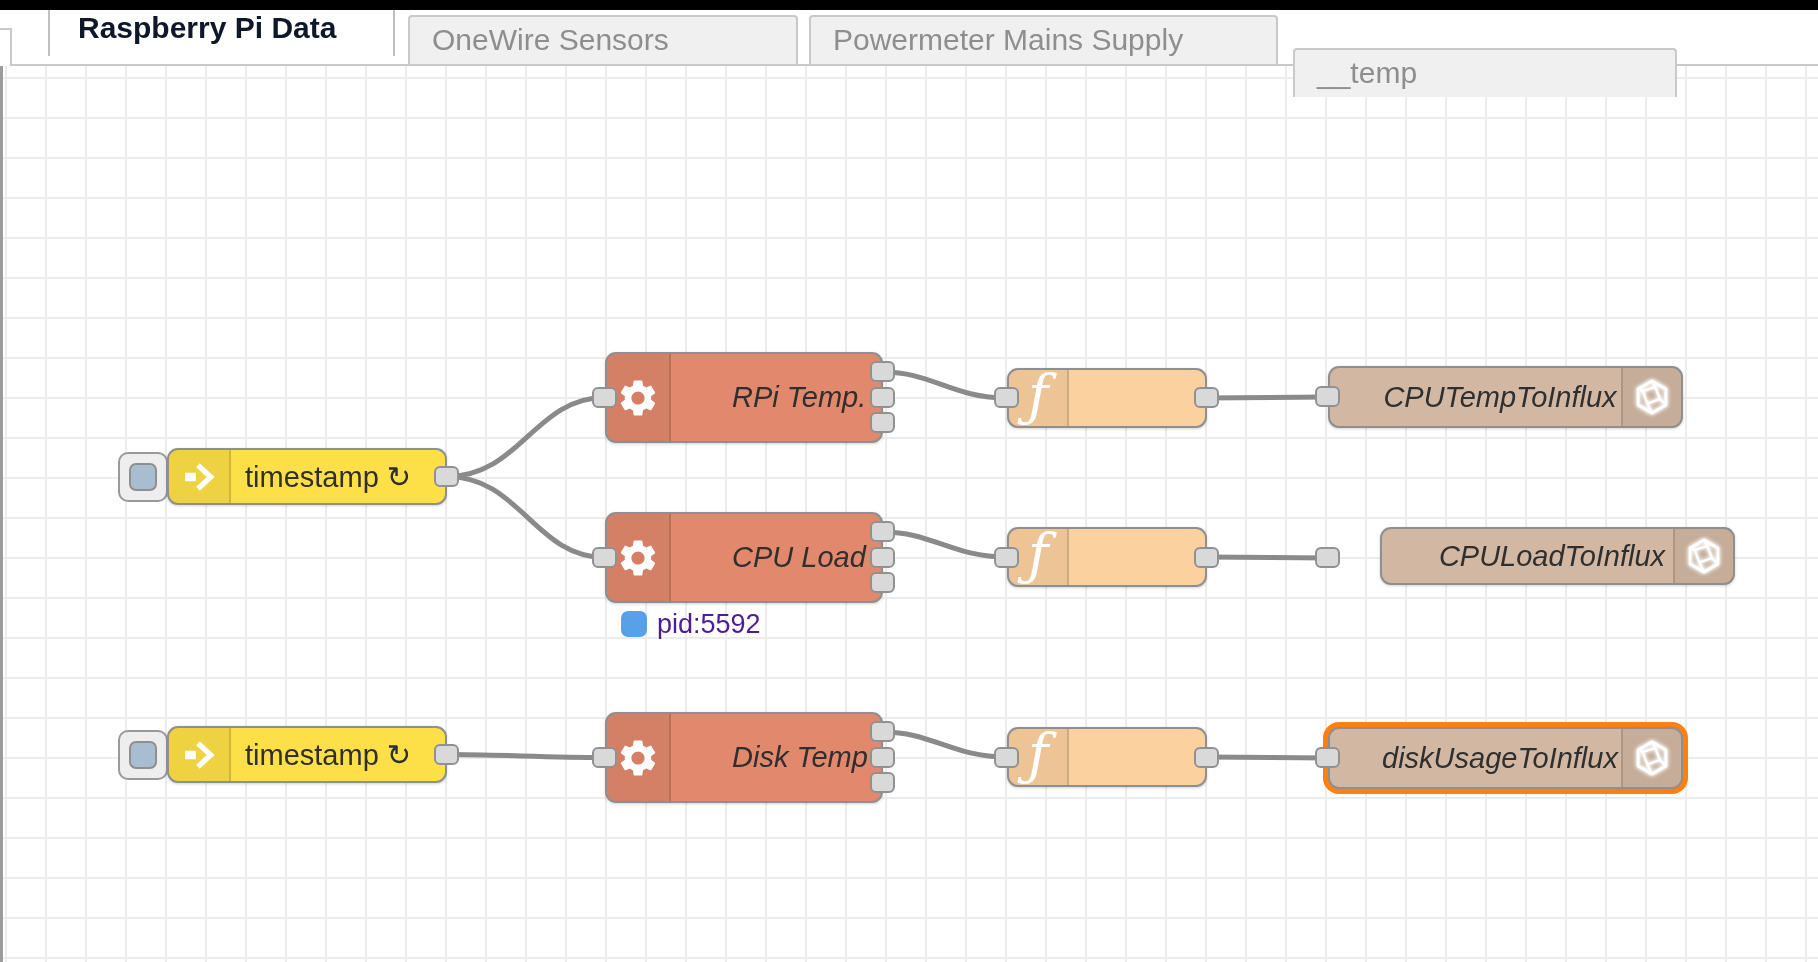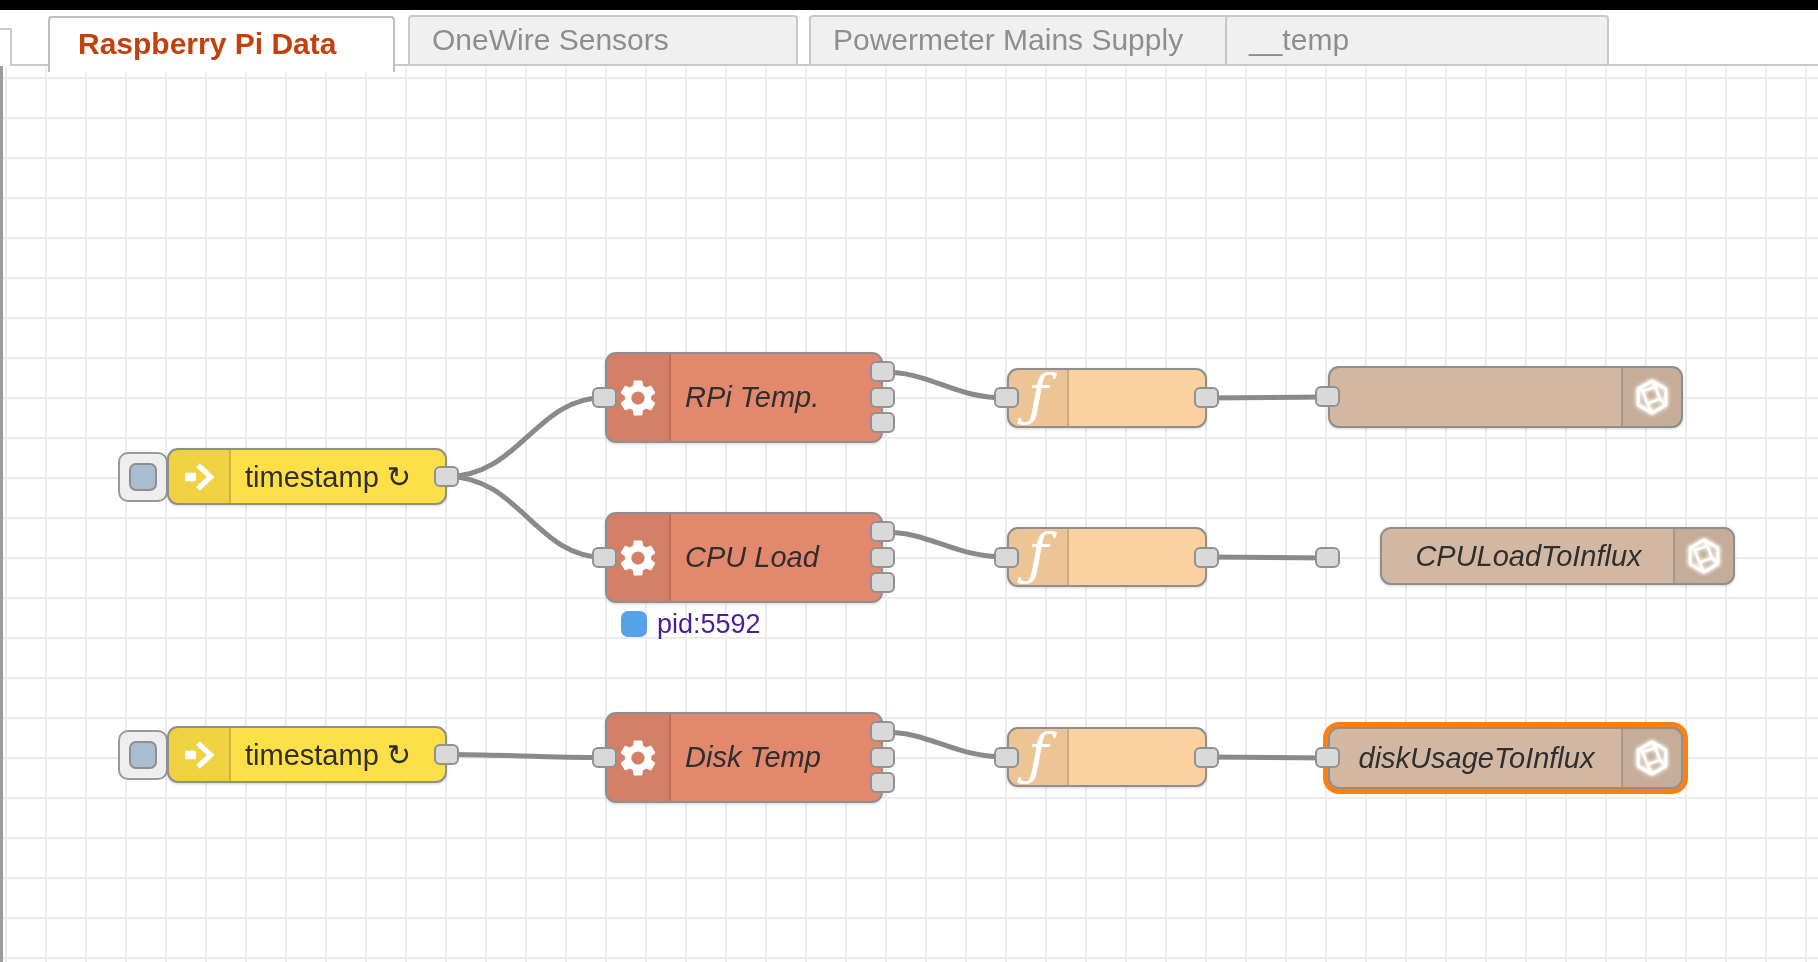--- a/index.html
+++ b/index.html
@@ -16,22 +16,22 @@
   .corner-stub{position:absolute;left:0;top:28px;width:10px;height:36px;background:#fff;
     border-top:2px solid #c9c9c9;border-right:2px solid #c9c9c9;z-index:5;}
   .tab{
     position:absolute;top:15px;height:49px;background:#f0f0f0;
     border:2px solid #c9c9c9;border-bottom:none;border-radius:4px 4px 0 0;
     box-sizing:border-box;z-index:5;
     font-size:30px;color:#8e8e8e;line-height:46px;padding-left:22px;
     white-space:nowrap;overflow:hidden;cursor:pointer;
   }
   .tab.active{
-    top:16px;height:56px;background:#fff;border:2px solid #bfbfbf;border-bottom:none;
-    font-weight:bold;color:#c2410c;line-height:52px;padding-left:28px;z-index:6;
+    top:0;height:56px;background:#fff;border:2px solid #bfbfbf;border-bottom:none;
+    font-weight:bold;color:#0f172a;line-height:52px;padding-left:28px;z-index:6;
   }
   
   .canvas{
     position:absolute;left:0;top:66px;width:1818px;height:896px;
     background-color:#fff;
     background-image:
       linear-gradient(to right,#ececec 2px,transparent 2px),
       linear-gradient(to bottom,#ececec 2px,transparent 2px);
     background-size:40px 40px,40px 40px;
     background-position:5px 11px,5px 11px;
@@ -60,21 +60,21 @@
     display:flex;align-items:center;justify-content:center;
   }
   .icon-box.right{
     left:auto;right:0;border-right:none;border-left:2px solid rgba(0,0,0,0.13);
     border-radius:0 9px 9px 0;
   }
   .node-label{
     position:absolute;top:0;bottom:0;display:flex;align-items:center;
     font-size:29px;color:#2f2f2f;white-space:nowrap;
   }
-  .italic{font-style:italic;}
+  .italic{font-style:italic;margin-left:47px;}
   .func-glyph{
     font-family:"DejaVu Serif", serif;font-style:italic;
     font-size:56px;color:#fff;line-height:1;transform:translateY(-2px);
   }
   .port{
     position:absolute;width:25px;height:21px;box-sizing:border-box;
     background:#d9d9d9;border:2px solid #919191;border-radius:6px;z-index:3;cursor:crosshair;
   }
   
   .inject-btn{
@@ -105,21 +105,21 @@
 
 <div class="tab active" style="left:48px;width:347px;">
   <span>Raspberry Pi Data</span>
 </div>
 <div class="tab" style="left:408px;width:390px;">
   <span>OneWire Sensors</span>
 </div>
 <div class="tab" style="left:809px;width:469px;">
   <span>Powermeter Mains Supply</span>
 </div>
-<div class="tab" style="left:1225px;width:384px;">
+<div class="tab" style="left:1293px;width:384px;margin-top:33px;">
   <span>__temp</span>
 </div>
 
 <div class="canvas"></div>
 <div class="left-edge"></div>
 
 <svg class="wires" viewBox="0 0 1818 962">
   <g stroke="#8a8a8a" stroke-width="5" fill="none" stroke-linecap="round">
     <path d="M447,476.5 C520,476.5 535,397.5 605,397.5"></path>
     <path d="M447,476.5 C520,476.5 535,557.5 605,557.5"></path>
@@ -196,20 +196,21 @@
     <span class="func-glyph">ƒ</span>
   </div>
 </div>
 <div class="node func" style="left:1007px;top:727px;width:200px;height:60px;">
   <div class="icon-box" style="width:58px;">
     <span class="func-glyph">ƒ</span>
   </div>
 </div>
 
 <div class="node influx" style="left:1328px;top:366px;width:355px;height:62px;">
+  <div class="node-label italic" style="left:0;right:58px;justify-content:center;">CPUTempToInflux</div>
   <div class="icon-box right" style="width:58px;">
     <svg class="glow" width="40" height="40" viewBox="0 0 30 30" stroke="#fff" fill="none" stroke-linejoin="round">
       <path d="M15,3 L25.4,9 L25.4,21 L15,27 L4.6,21 L4.6,9 Z" stroke-width="2"></path>
       <path d="M8,10.5 L17.5,7.5 L21,16.5 L11.5,19.8 Z" stroke-width="1.6"></path>
       <path d="M4.6,9 L8,10.5 M25.4,21 L21,16.5 M15,27 L11.5,19.8 M15,3 L17.5,7.5" stroke-width="1.6"></path>
     </svg>
   </div>
 </div>
 
 <div class="node influx" style="left:1380px;top:527px;width:355px;height:58px;">

